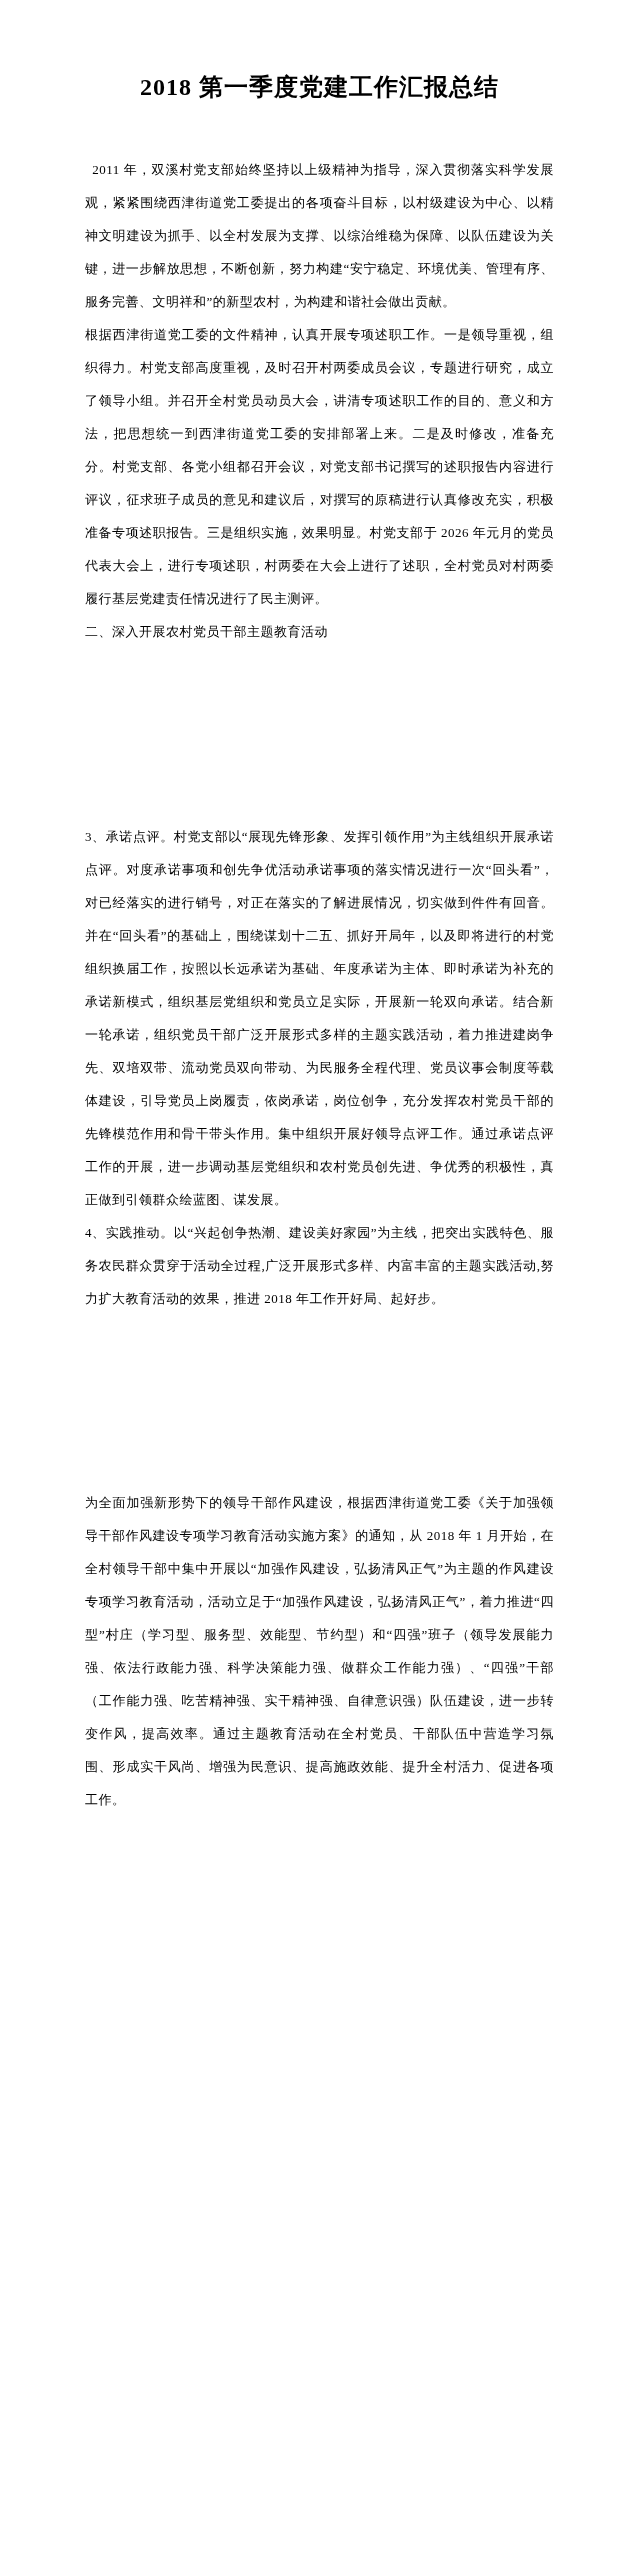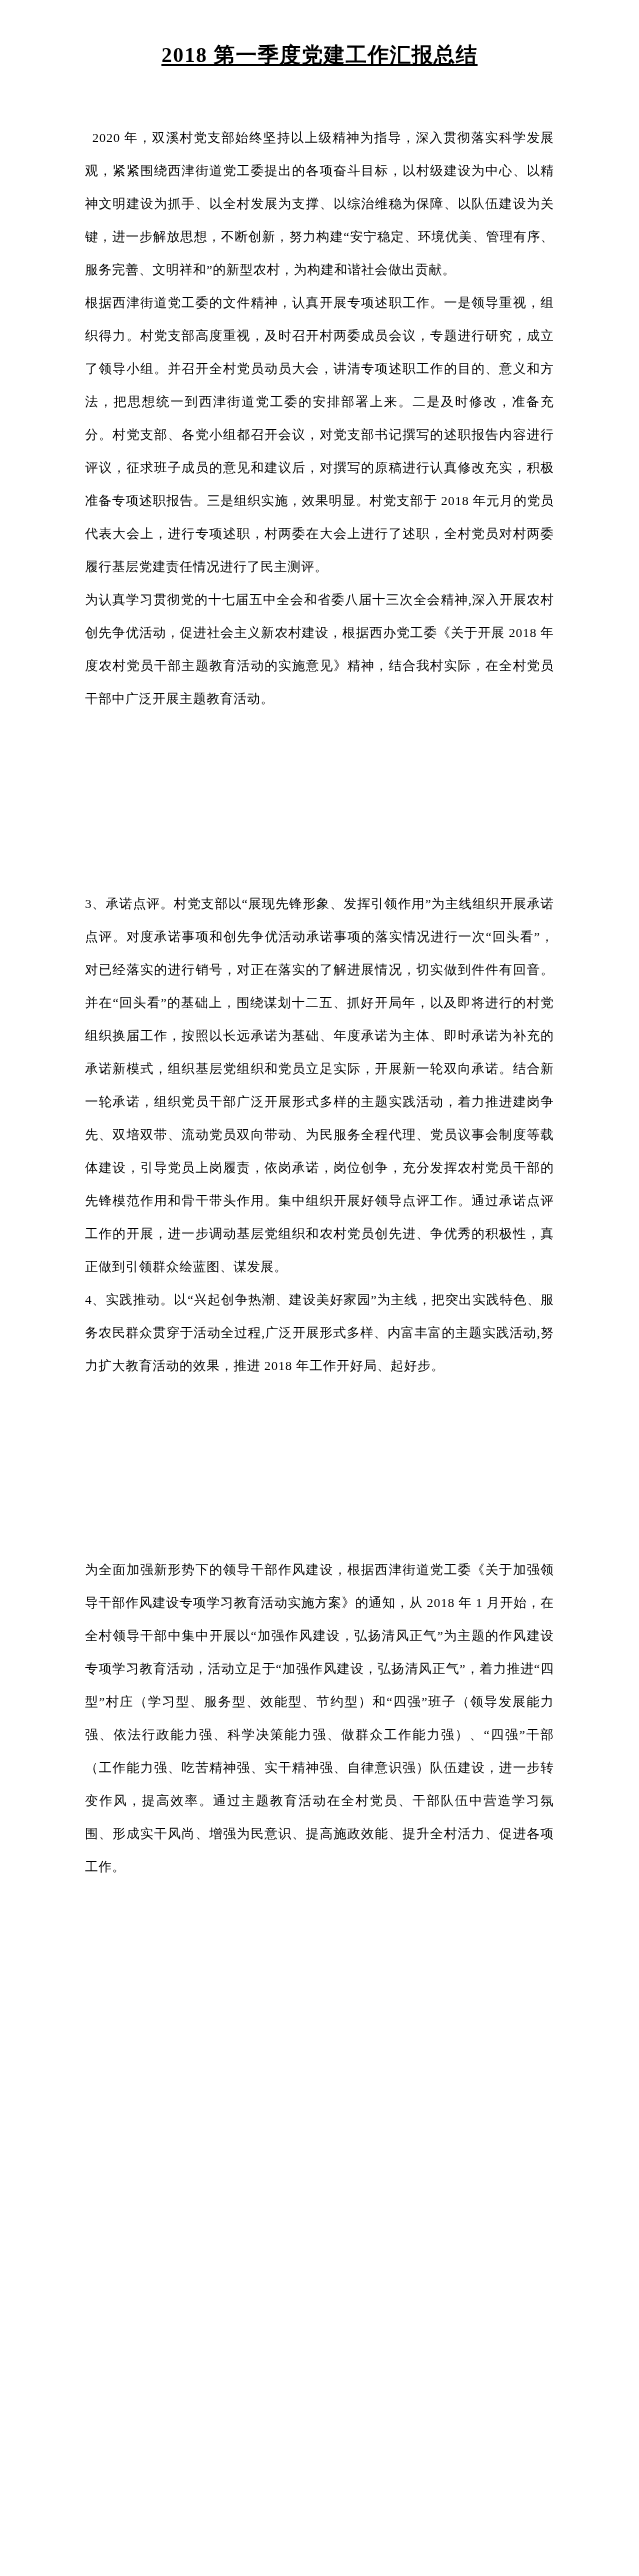--- a/index.html
+++ b/index.html
@@ -14,27 +14,26 @@
     font-family: "Liberation Serif", "DejaVu Serif", serif;
   }
   .page {
     width: 639px;
     height: 2711px;
     background: #ffffff;
     overflow: hidden;
   }
   .doc-title {
     margin: 0;
-    padding-top: 37px;
-    font-size: 21px;
+    padding-top: 69px;
+    font-size: 24px;
     line-height: 36px;
     font-weight: 700;
     text-align: center;
     letter-spacing: 1px;
-    text-decoration: underline;
   }
   .content {
     margin: 48px 85px 0 85px;
     font-size: 13px;
     line-height: 33px;
     text-align: justify;
     text-justify: inter-character;
     letter-spacing: 0.5px;
   }
   .content p, .content h2 {
@@ -52,27 +51,27 @@
 </style>
 </head>
 <body>
 
 <div class="page">
 
   <h1 class="doc-title">2018 第一季度党建工作汇报总结</h1>
 
   <div class="content">
 
-    <p class="indent-half">2020 年，双溪村党支部始终坚持以上级精神为指导，深入贯彻落实科学发展观，紧紧围绕西津街道党工委提出的各项奋斗目标，以村级建设为中心、以精神文明建设为抓手、以全村发展为支撑、以综治维稳为保障、以队伍建设为关键，进一步解放思想，不断创新，努力构建“安宁稳定、环境优美、管理有序、服务完善、文明祥和”的新型农村，为构建和谐社会做出贡献。</p>
+    <p class="indent-half">2011 年，双溪村党支部始终坚持以上级精神为指导，深入贯彻落实科学发展观，紧紧围绕西津街道党工委提出的各项奋斗目标，以村级建设为中心、以精神文明建设为抓手、以全村发展为支撑、以综治维稳为保障、以队伍建设为关键，进一步解放思想，不断创新，努力构建“安宁稳定、环境优美、管理有序、服务完善、文明祥和”的新型农村，为构建和谐社会做出贡献。</p>
 
 
-    <p>根据西津街道党工委的文件精神，认真开展专项述职工作。一是领导重视，组织得力。村党支部高度重视，及时召开村两委成员会议，专题进行研究，成立了领导小组。并召开全村党员动员大会，讲清专项述职工作的目的、意义和方法，把思想统一到西津街道党工委的安排部署上来。二是及时修改，准备充分。村党支部、各党小组都召开会议，对党支部书记撰写的述职报告内容进行评议，征求班子成员的意见和建议后，对撰写的原稿进行认真修改充实，积极准备专项述职报告。三是组织实施，效果明显。村党支部于 2018 年元月的党员代表大会上，进行专项述职，村两委在大会上进行了述职，全村党员对村两委履行基层党建责任情况进行了民主测评。</p>
+    <p>根据西津街道党工委的文件精神，认真开展专项述职工作。一是领导重视，组织得力。村党支部高度重视，及时召开村两委成员会议，专题进行研究，成立了领导小组。并召开全村党员动员大会，讲清专项述职工作的目的、意义和方法，把思想统一到西津街道党工委的安排部署上来。二是及时修改，准备充分。村党支部、各党小组都召开会议，对党支部书记撰写的述职报告内容进行评议，征求班子成员的意见和建议后，对撰写的原稿进行认真修改充实，积极准备专项述职报告。三是组织实施，效果明显。村党支部于 2026 年元月的党员代表大会上，进行专项述职，村两委在大会上进行了述职，全村党员对村两委履行基层党建责任情况进行了民主测评。</p>
 
+    <h2>二、深入开展农村党员干部主题教育活动</h2>
 
-    <p>为认真学习贯彻党的十七届五中全会和省委八届十三次全会精神,深入开展农村创先争优活动，促进社会主义新农村建设，根据西办党工委《关于开展 2018 年度农村党员干部主题教育活动的实施意见》精神，结合我村实际，在全村党员干部中广泛开展主题教育活动。</p>
 
     <div class="gap-a"></div>
 
 
 
     <p>3、承诺点评。村党支部以“展现先锋形象、发挥引领作用”为主线组织开展承诺点评。对度承诺事项和创先争优活动承诺事项的落实情况进行一次“回头看”，对已经落实的进行销号，对正在落实的了解进展情况，切实做到件件有回音。并在“回头看”的基础上，围绕谋划十二五、抓好开局年，以及即将进行的村党组织换届工作，按照以长远承诺为基础、年度承诺为主体、即时承诺为补充的承诺新模式，组织基层党组织和党员立足实际，开展新一轮双向承诺。结合新一轮承诺，组织党员干部广泛开展形式多样的主题实践活动，着力推进建岗争先、双培双带、流动党员双向带动、为民服务全程代理、党员议事会制度等载体建设，引导党员上岗履责，依岗承诺，岗位创争，充分发挥农村党员干部的先锋模范作用和骨干带头作用。集中组织开展好领导点评工作。通过承诺点评工作的开展，进一步调动基层党组织和农村党员创先进、争优秀的积极性，真正做到引领群众绘蓝图、谋发展。</p>
 
     <p>4、实践推动。以“兴起创争热潮、建设美好家园”为主线，把突出实践特色、服务农民群众贯穿于活动全过程,广泛开展形式多样、内富丰富的主题实践活动,努力扩大教育活动的效果，推进 2018 年工作开好局、起好步。</p>
 
     <div class="gap-b"></div>

